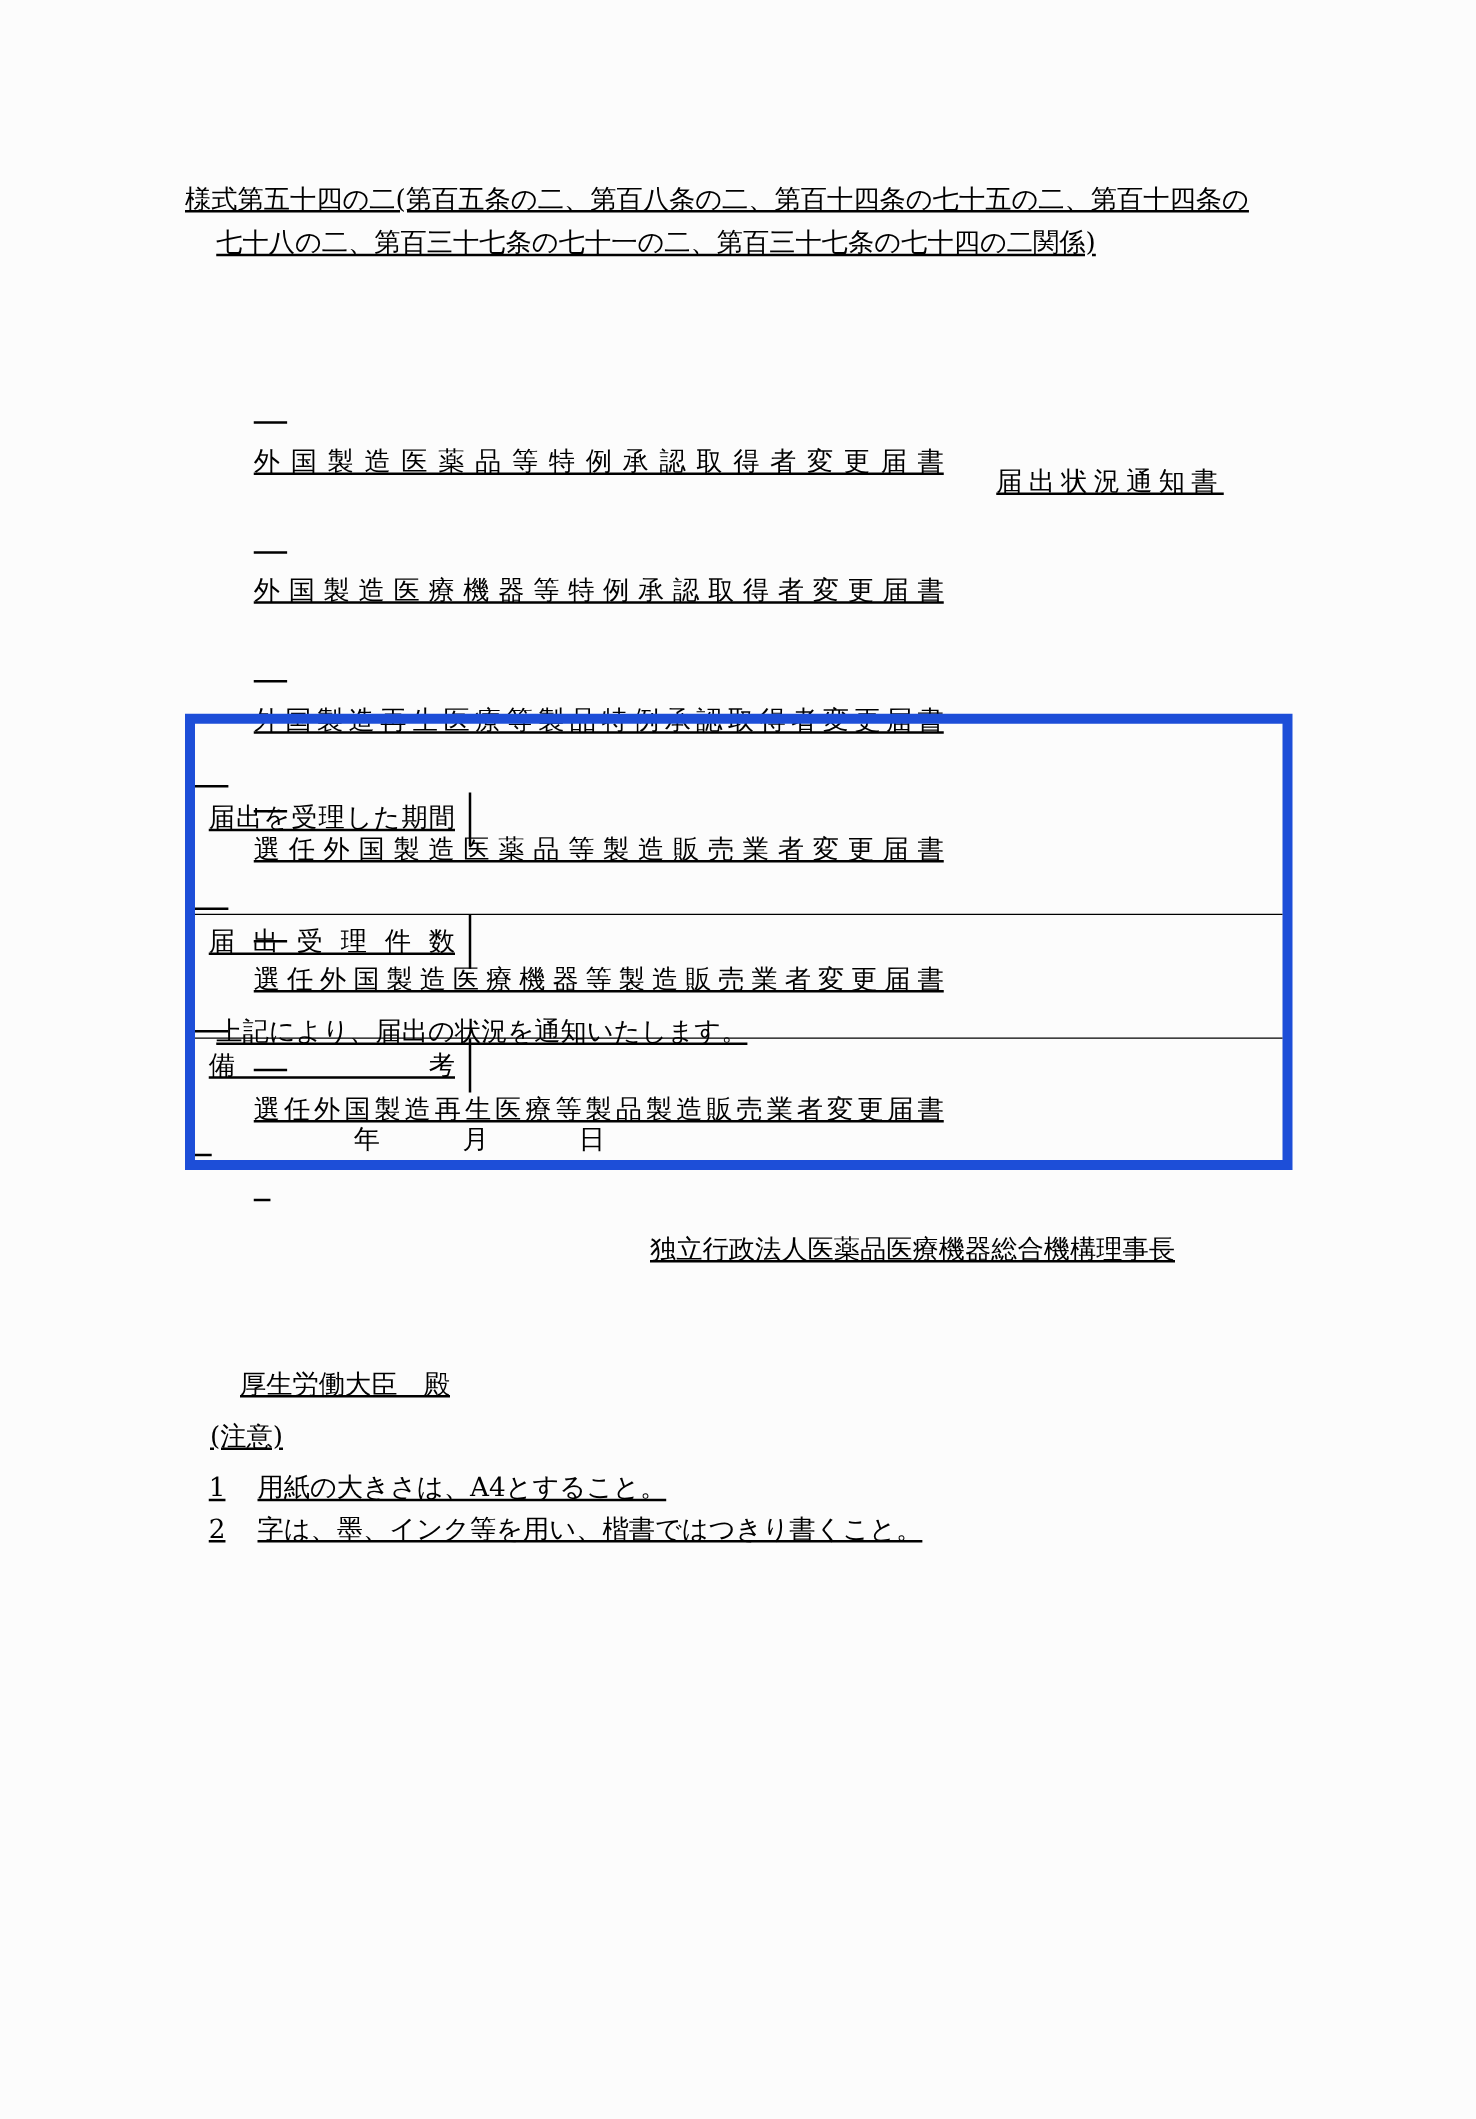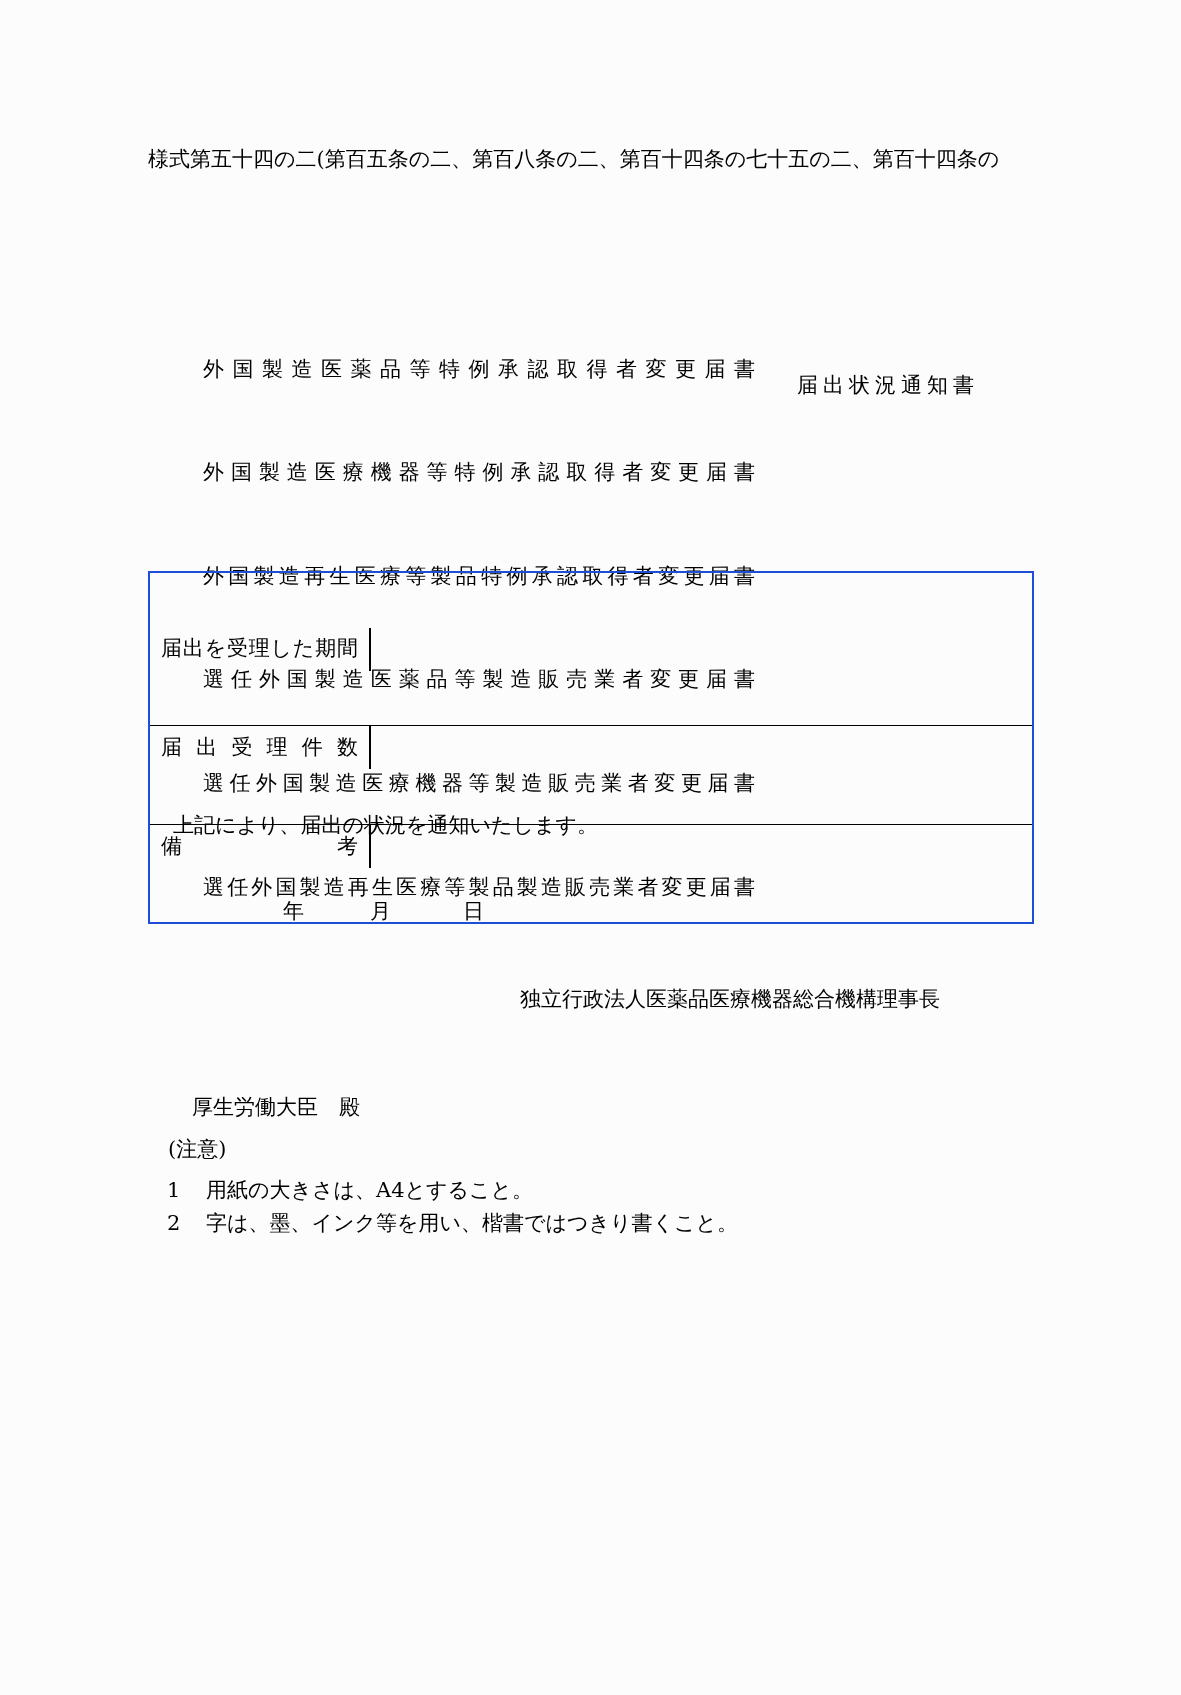--- a/index.html
+++ b/index.html
@@ -12,21 +12,21 @@
     width: 1181px;
     height: 1695px;
     margin: 0 auto;
     background: #fcfcfc;
     color: #000;
     font-family: "DejaVu Serif", "Liberation Serif", serif;
     font-size: 21px;
     line-height: 1.3;
     overflow: hidden;
   }
-  .abs { position: absolute; white-space: pre; }
+  .abs { position: absolute; white-space: pre; text-decoration: underline; }
 
   
   .form-no-1 { left: 148px; top: 146px; }
   .form-no-2 { left: 173px; top: 181px; }
 
   
   .title-list {
     left: 203px; top: 288px;
     width: 552px;
   }
@@ -42,21 +42,21 @@
 
   .notif-title {
     left: 797px; top: 372px;
     letter-spacing: 5px;
   }
 
   
   .form-table {
     left: 148px; top: 571px;
     width: 886px;
-    border: 2px solid #1d4ed8;
+    border: 8px solid #1d4ed8;
     border-collapse: collapse;
     box-sizing: border-box;
   }
   .form-table .row {
     display: flex;
     height: 43px;
     border-top: 1px solid #000;
   }
   .form-table .row:first-child { border-top: none; }
   .form-table .cell-label {
@@ -97,20 +97,21 @@
   .note-1 { left: 167px; top: 1177px; }
   .note-2 { left: 167px; top: 1210px; }
   .note-num { width: 39px; flex: 0 0 39px; }
 </style>
 </head>
 <body>
 
 <div class="page">
 
   <div class="abs form-no-1">様式第五十四の二(第百五条の二、第百八条の二、第百十四条の七十五の二、第百十四条の</div>
+  <div class="abs form-no-2">七十八の二、第百三十七条の七十一の二、第百三十七条の七十四の二関係)</div>
 
   <div class="abs title-list">
     <div class="title-line">外国製造医薬品等特例承認取得者変更届書</div>
     <div class="title-line">外国製造医療機器等特例承認取得者変更届書</div>
     <div class="title-line">外国製造再生医療等製品特例承認取得者変更届書</div>
     <div class="title-line">選任外国製造医薬品等製造販売業者変更届書</div>
     <div class="title-line">選任外国製造医療機器等製造販売業者変更届書</div>
     <div class="title-line">選任外国製造再生医療等製品製造販売業者変更届書</div>
   </div>
 

